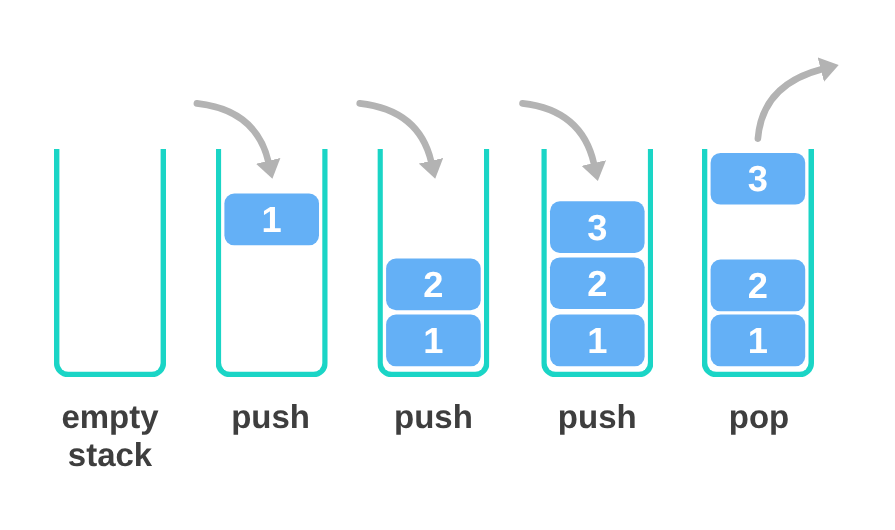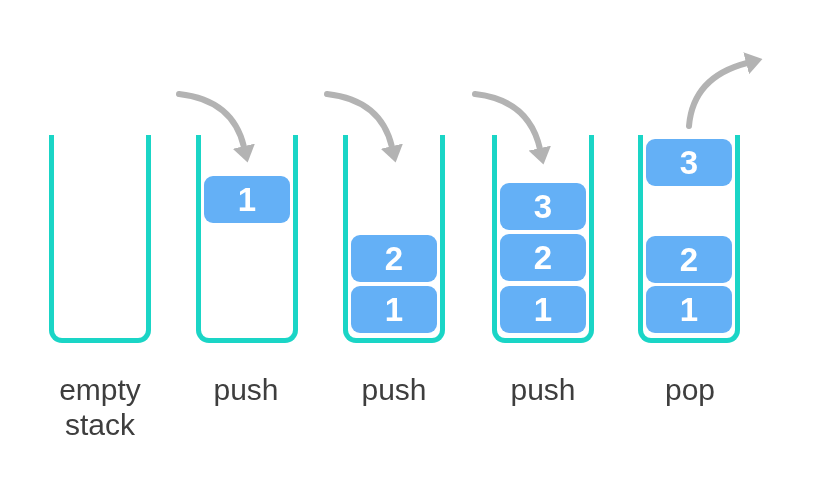--- a/index.html
+++ b/index.html
@@ -48,26 +48,26 @@
     border-radius: 9px;
     display: flex;
     align-items: center;
     justify-content: center;
     color: #ffffff;
     font-size: 33px;
     font-weight: 700;
   }
   .op-label {
     position: absolute;
-    top: 372px;
+    top: 362px;
     width: 130px;
     text-align: center;
     color: #3e3e3e;
     font-size: 30px;
-    font-weight: 400;
+    font-weight: 700;
     line-height: 35px;
   }
   .label-1 { left: 35px; }
   .label-2 { left: 181px; }
   .label-3 { left: 329px; }
   .label-4 { left: 478px; }
   .label-5 { left: 625px; text-align: center; }
 </style>
 </head>
 <body>

